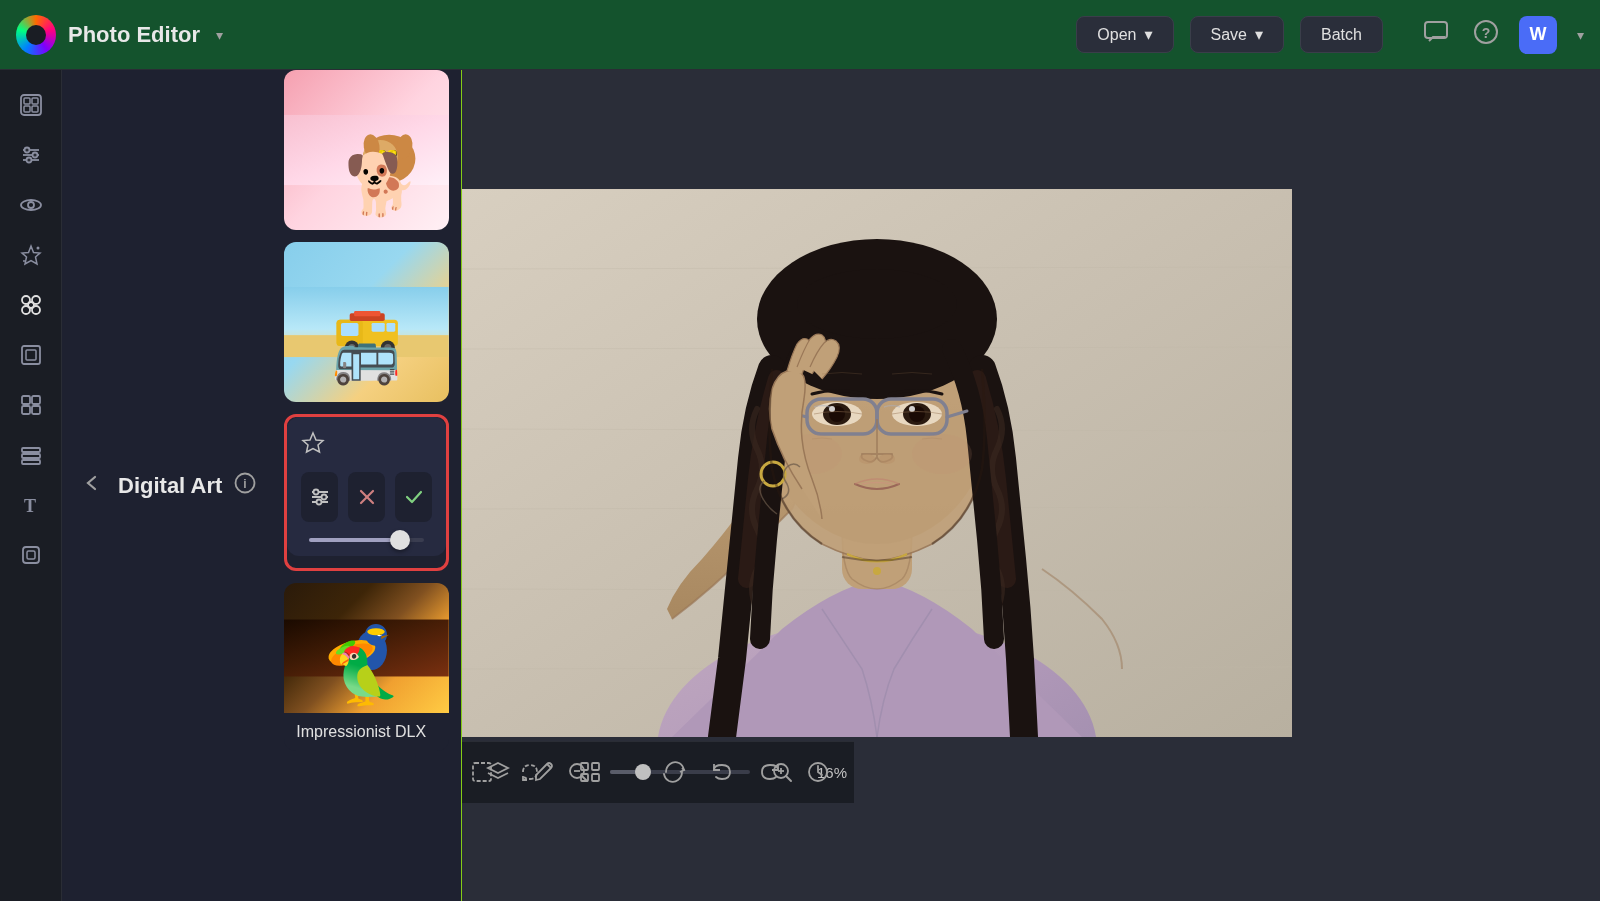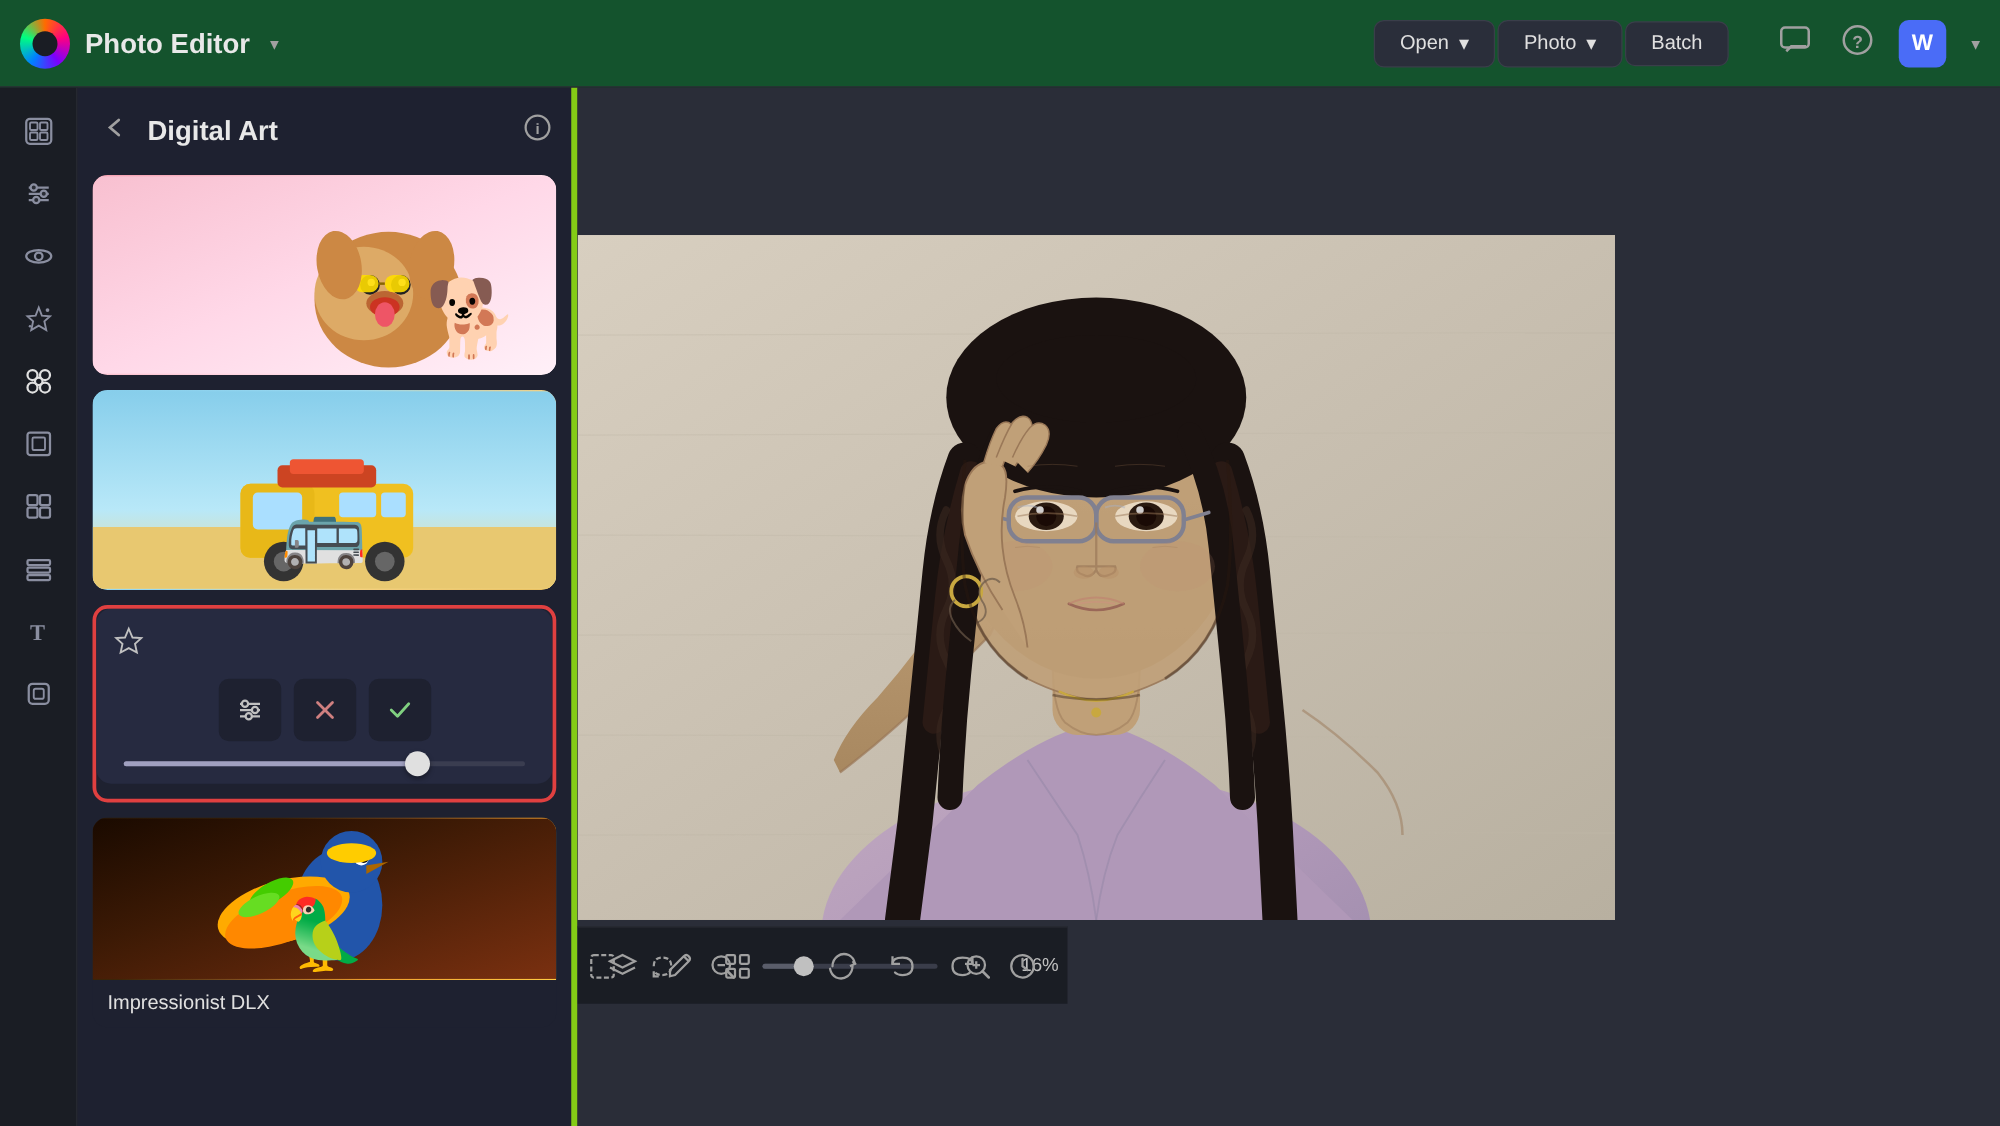--- a/index.html
+++ b/index.html
@@ -47,22 +47,21 @@
       color: #e8e8e8;
       margin-right: 4px;
     }
     .header-dropdown-arrow {
       color: #a0a0a0;
       font-size: 14px;
       margin-right: auto;
     }
     .header-center {
       display: flex;
-      align-items: center;
-      gap: 2px;
+      gap: 16px;
       margin-left: auto;
     }
     .header-btn {
       background: #2a2e3a;
       border: 1px solid #3a3e4a;
       border-radius: 8px;
       color: #e0e0e0;
       font-size: 16px;
       padding: 8px 20px;
       cursor: pointer;
@@ -133,23 +132,23 @@
       color: #8a8ea0;
       font-size: 20px;
       cursor: pointer;
     }
     .sidebar-icon.active { color: #e0e0e0; }
 
     
     .panel {
       width: 400px;
       background: #1e2130;
-      border-right: 5px solid #84cc16;
-      display: flex;
-      flex-direction: column;
+      border-right: 1px solid #84cc16;
+      display: flex;
+      flex-direction: row;
       flex-shrink: 0;
       overflow-y: auto;
     }
     .panel::-webkit-scrollbar { width: 4px; }
     .panel::-webkit-scrollbar-track { background: #1e2130; }
     .panel::-webkit-scrollbar-thumb { background: #3a3d4a; border-radius: 2px; }
 
     .panel-header {
       display: flex;
       align-items: center;
@@ -425,21 +424,21 @@
   </div>
   <span class="header-app-name">Photo Editor</span>
   <span class="header-dropdown-arrow">▾</span>
 
   <div class="header-center">
     <button class="header-btn">
       <span>Open</span>
       <span>▾</span>
     </button>
     <button class="header-btn">
-      <span>Photo</span>
+      <span>Save</span>
       <span>▾</span>
     </button>
     <button class="header-btn">
       <span>Batch</span>
     </button>
   </div>
 
   <div class="header-right">
     <button class="header-icon-btn">
       <svg width="26" height="26" viewBox="0 0 26 26" fill="none">

